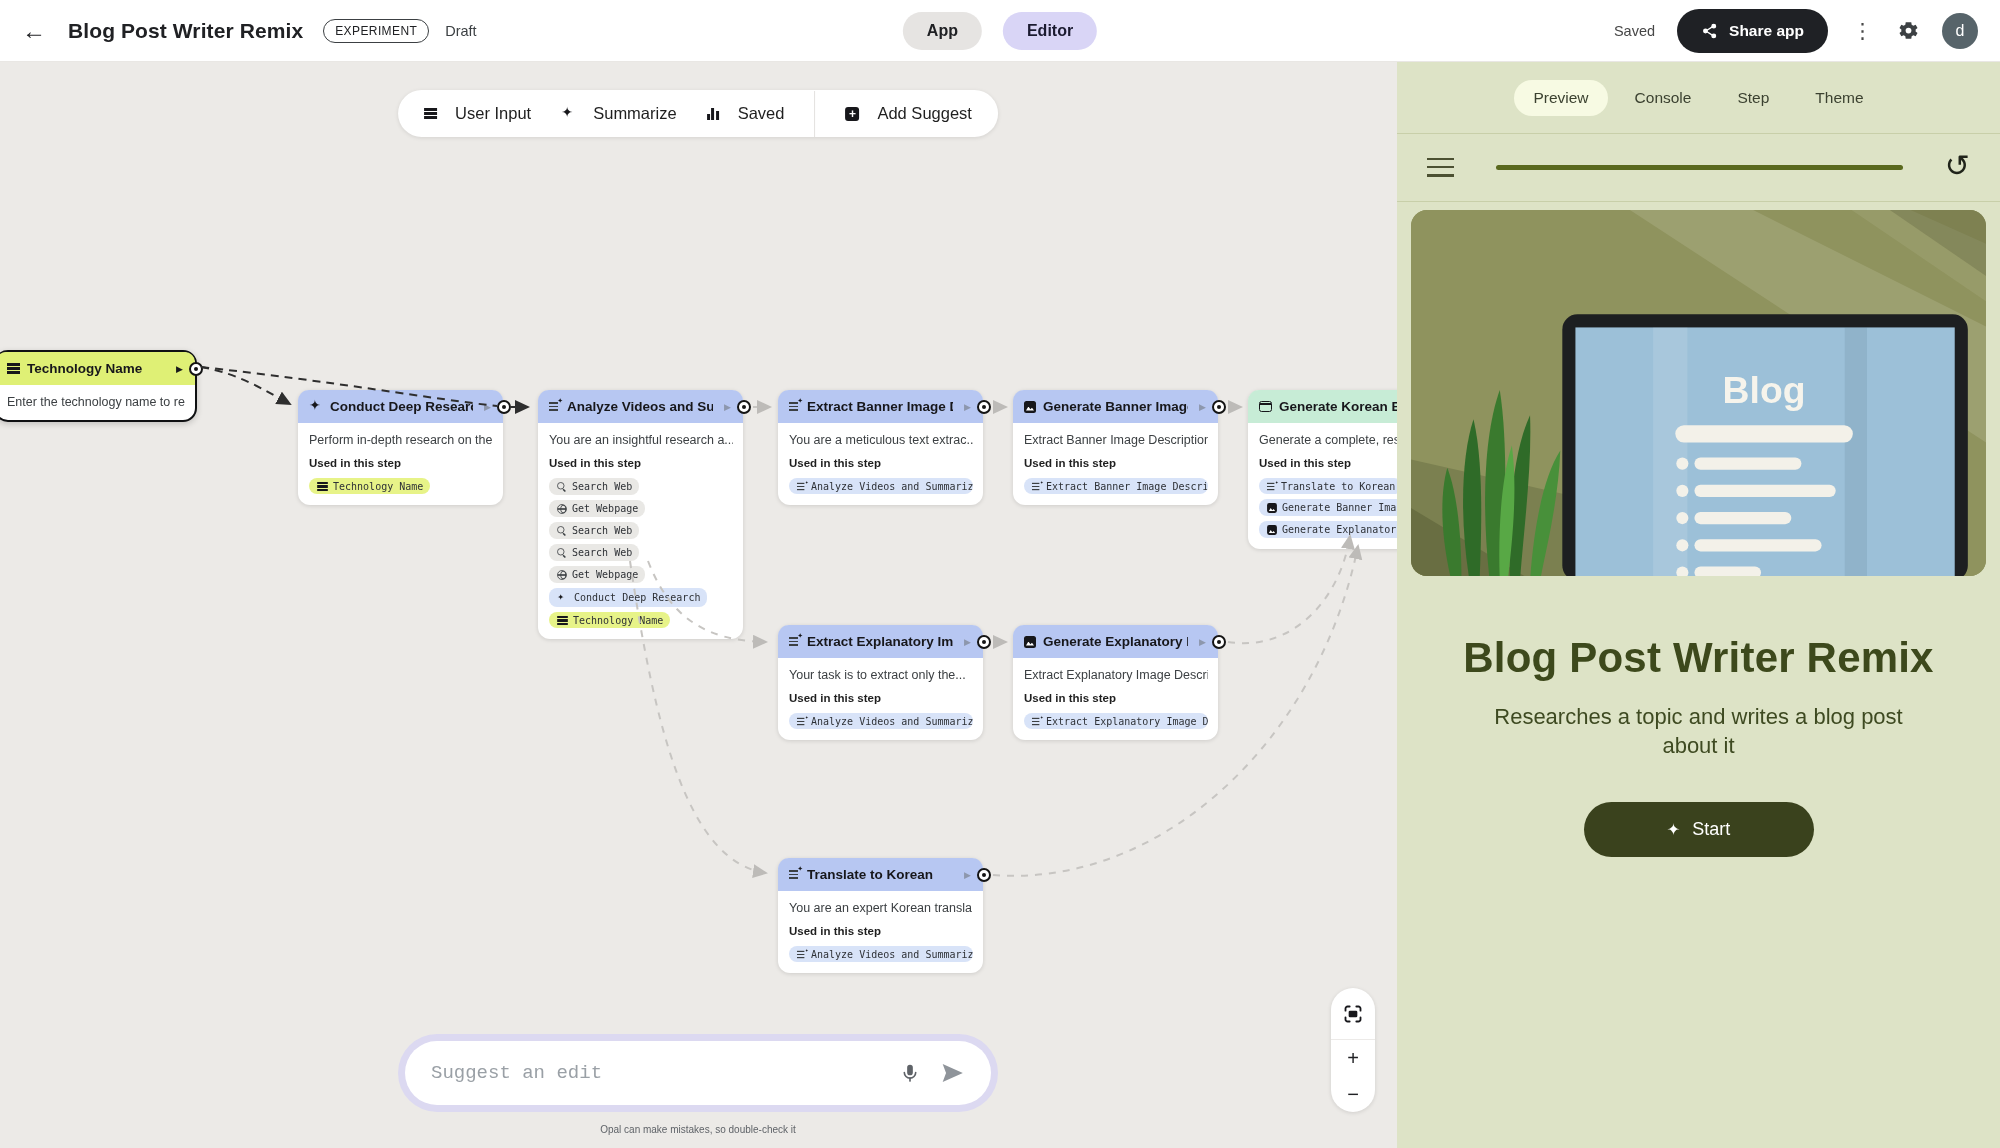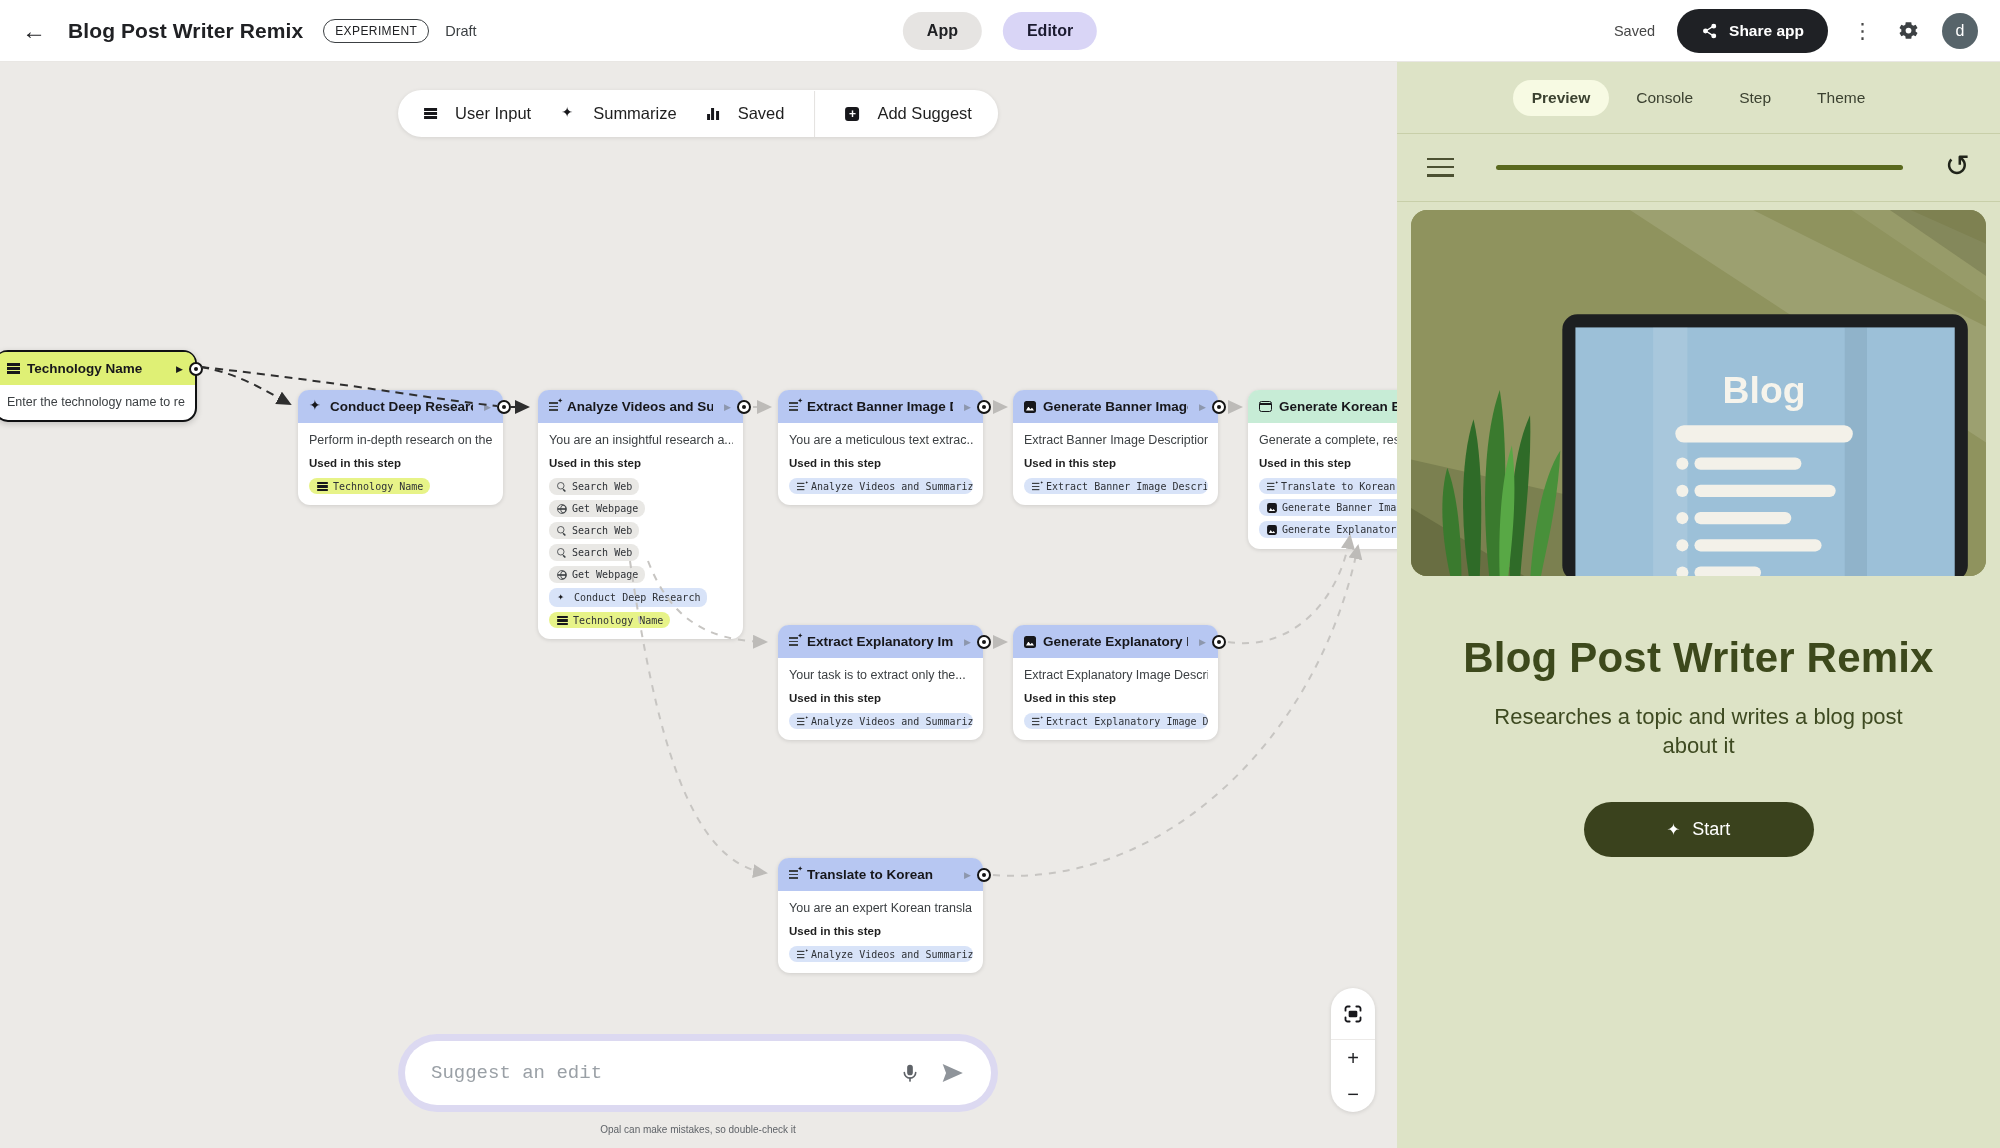--- a/index.html
+++ b/index.html
@@ -91,21 +91,21 @@
   .mic-btn,.send-btn{display:flex;align-items:center;justify-content:center;width:42px;height:42px;cursor:pointer}
   #disclaimer{position:absolute;left:698px;top:1062px;transform:translateX(-50%);font-size:10px;color:#5f6368;z-index:8;white-space:nowrap}
   #zoom-controls{position:absolute;left:1331px;top:926px;width:44px;height:124px;background:#fff;border-radius:22px;box-shadow:0 1px 4px rgba(0,0,0,.12);display:flex;flex-direction:column;align-items:center;z-index:8}
   .fit-btn{width:100%;height:52px;display:flex;align-items:center;justify-content:center;cursor:pointer;border-bottom:1px solid #eceae8}
   .zoom-btn{width:100%;height:36px;display:flex;align-items:center;justify-content:center;font-size:20px;color:#202124;cursor:pointer}
 
   
   #panel{position:absolute;left:1397px;top:62px;width:603px;height:1086px;background:var(--panel-bg);z-index:10;display:flex;flex-direction:column}
   #panel-tabs{height:72px;display:flex;align-items:center;justify-content:center;gap:8px;border-bottom:1px solid #c8cfa9}
   .ptab{font-size:15.5px;color:#3b4130;padding:9px 19px;border-radius:20px;cursor:pointer}
-  .ptab.active{background:var(--tab-active-bg);font-weight:700}
+  .ptab.active{background:var(--tab-active-bg);font-weight:400}
   #panel-toolbar{height:68px;display:flex;align-items:center;padding:0 30px;border-bottom:1px solid #c8cfa9}
   .hamb{width:27px;height:19px;background:linear-gradient(#4c5132 0 2.5px,transparent 2.5px 8px,#4c5132 8px 10.5px,transparent 10.5px 16px,#4c5132 16px 18.5px);cursor:pointer}
   .progress{flex:1;height:5px;border-radius:3px;background:var(--progress);margin:0 42px}
   .refresh{font-size:30px;color:#20241a;line-height:1;cursor:pointer;transform:translateY(-2px)}
   #preview-card{margin:8px 14px 0;height:366px;border-radius:16px;overflow:hidden;background:#8f935e}
   #preview-card svg{display:block;width:100%;height:100%}
   #app-title{margin-top:58px;text-align:center;font-size:42px;font-weight:700;color:var(--dark-olive-text);letter-spacing:.2px}
   #app-subtitle{margin:20px auto 0;max-width:440px;text-align:center;font-size:22px;line-height:1.32;color:#3e4a21}
   #start-btn{margin:42px auto 0;width:230px;height:55px;border-radius:28px;background:var(--start-button-bg);color:#fff;display:flex;align-items:center;justify-content:center;gap:12px;font-size:18px;cursor:pointer}
   .start-star{font-size:16px;line-height:1}

